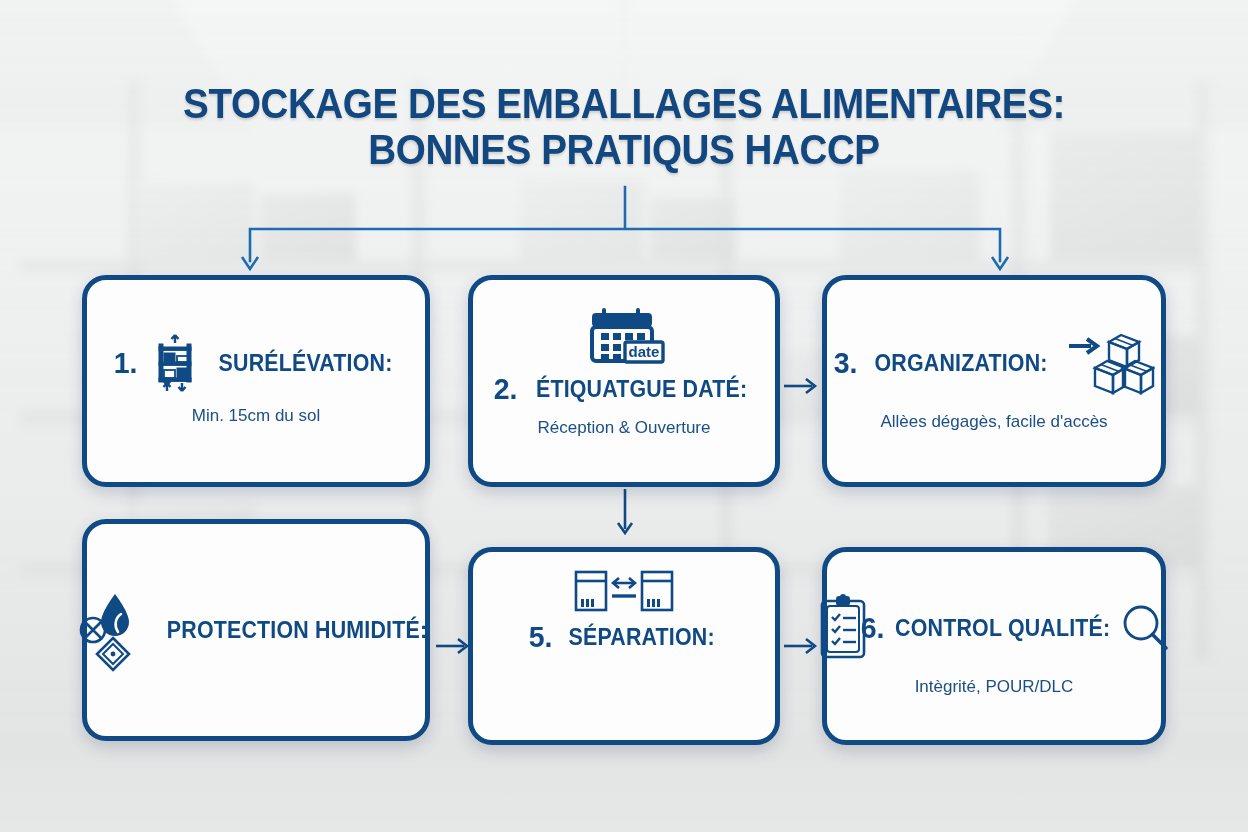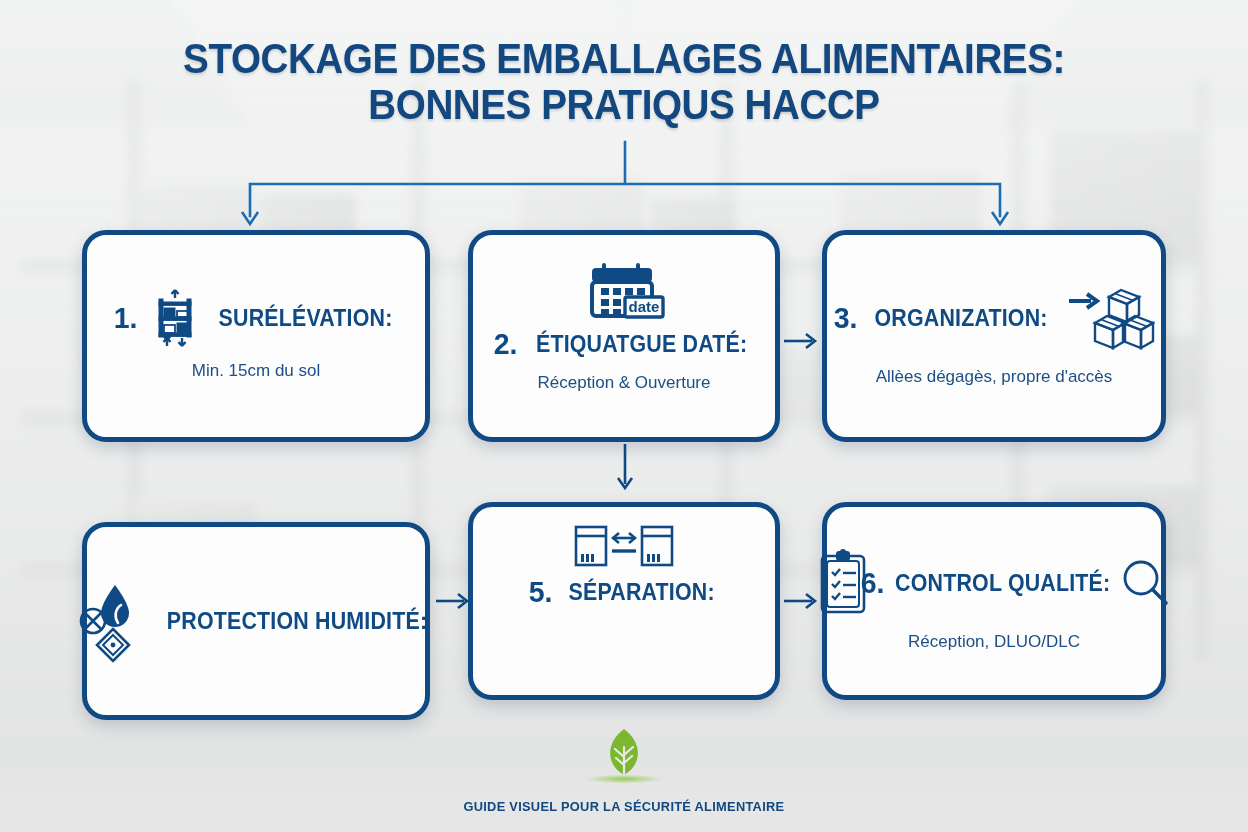--- a/index.html
+++ b/index.html
@@ -56,21 +56,21 @@
     position: absolute; left: 0; bottom: 0; width: 100%; height: 132px;
     background: linear-gradient(180deg, #d7d8d8 0%, #dedfdf 28%, #e7e8e8 100%);
   }
   #bg .blurwrap { position: absolute; inset: -40px; filter: blur(5px); }
   #bg .wash {
     position: absolute; inset: 0;
     background: linear-gradient(180deg, rgba(245,246,246,.72) 0%, rgba(238,239,239,.62) 45%, rgba(232,233,233,.55) 100%);
   }
 
   
-  #page { position: absolute; inset: 0; z-index: 2; }
+  #page { position: absolute; inset: 0; z-index: 2; margin-top: 45px; }
 
   
   .title {
     position: absolute; left: 0; top: 36px; width: 100%;
     text-align: center;
     color: #12477f;
     font-weight: 900;
     font-size: 42px;
     line-height: 46px;
     letter-spacing: -0.5px;
@@ -277,25 +277,25 @@
             </g>
             <g>
               <path d="M58 40 L70 33 L88 40 L76 47 Z"></path>
               <path d="M58 40 V58 L76 65 V47 Z"></path>
               <path d="M76 47 V65 L88 58 V40 Z"></path>
               <path d="M64 36.5 L82 43.5" stroke-width="1.6"></path>
             </g>
           </svg>
         </span>
       </div>
-      <div class="sub">Allèes dégagès, propre d'accès</div>
-    </div>
-  </div>
-
-  <div class="card" style="left:82px; top:522px; width:348px; height:198px;">
+      <div class="sub">Allèes dégagès, facile d'accès</div>
+    </div>
+  </div>
+
+  <div class="card" style="left:82px; top:474px; width:348px; height:222px;">
     <div class="card-inner">
       <div class="row-head" style="gap:4px;">
         <span class="icon">
           <svg width="74" height="84" viewBox="0 0 74 84" fill="none" stroke="#104a85" stroke-width="2.6">
             <path d="M40 6 C40 6 54 24 54 34 a14 14 0 0 1 -28 0 C26 24 40 6 40 6 Z" fill="#104a85" stroke="none"></path>
             <path d="M46 26 C40 30 39 38 43 44" stroke="#fdfdfd" stroke-width="2.6" fill="none" stroke-linecap="round"></path>
             <circle cx="18" cy="42" r="12"></circle>
             <path d="M9.5 33.5 L26.5 50.5 M26.5 33.5 L9.5 50.5"></path>
             <path d="M38 50 L54 66 L38 82 L22 66 Z"></path>
             <path d="M38 56 L48 66 L38 76 L28 66 Z" stroke-width="2"></path>
@@ -354,34 +354,18 @@
         </span>
         <span class="num" style="margin-left:-16px;">6.</span>
         <span class="headline">CONTROL QUALITÉ:</span>
         <span class="icon">
           <svg width="52" height="52" viewBox="0 0 52 52" fill="none" stroke="#104a85" stroke-width="2.8">
             <circle cx="21" cy="21" r="16"></circle>
             <path d="M32.5 32.5 L46 46" stroke-width="3.6" stroke-linecap="round"></path>
           </svg>
         </span>
       </div>
-      <div class="sub">Réception, DLUO/DLC</div>
-    </div>
-  </div>
-
-  <div class="footer">
-    <span>
-      <svg width="90" height="62" viewBox="0 0 90 62" fill="none">
-        <defs>
-          <radialGradient id="gsh" cx="50%" cy="50%" r="50%">
-            <stop offset="0%" stop-color="#8cc63f" stop-opacity=".85"></stop>
-            <stop offset="100%" stop-color="#8cc63f" stop-opacity="0"></stop>
-          </radialGradient>
-        </defs>
-        <path d="M45 2 C64 16 63 38 45 48 C27 38 26 16 45 2 Z" fill="#7cb82f"></path>
-        <path d="M45 48 V20 M45 30 L36 22 M45 28 L54 20 M45 38 L37 31 M45 36 L53 29" stroke="#e9eaea" stroke-width="2.2" stroke-linecap="round" fill="none"></path>
-        <ellipse cx="45" cy="52" rx="38" ry="4.5" fill="url(#gsh)"></ellipse>
-      </svg>
-    </span>
-    <div class="footer-text">GUIDE VISUEL POUR LA SÉCURITÉ ALIMENTAIRE</div>
-  </div>
+      <div class="sub">Intègrité, POUR/DLC</div>
+    </div>
+  </div>
+
 
 </div>
 
 </body></html>

